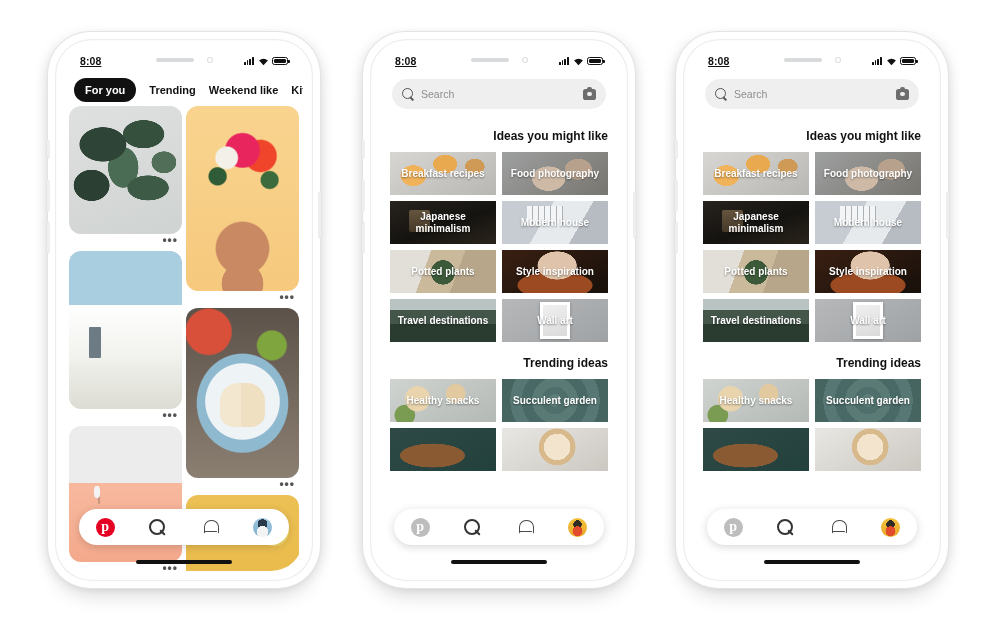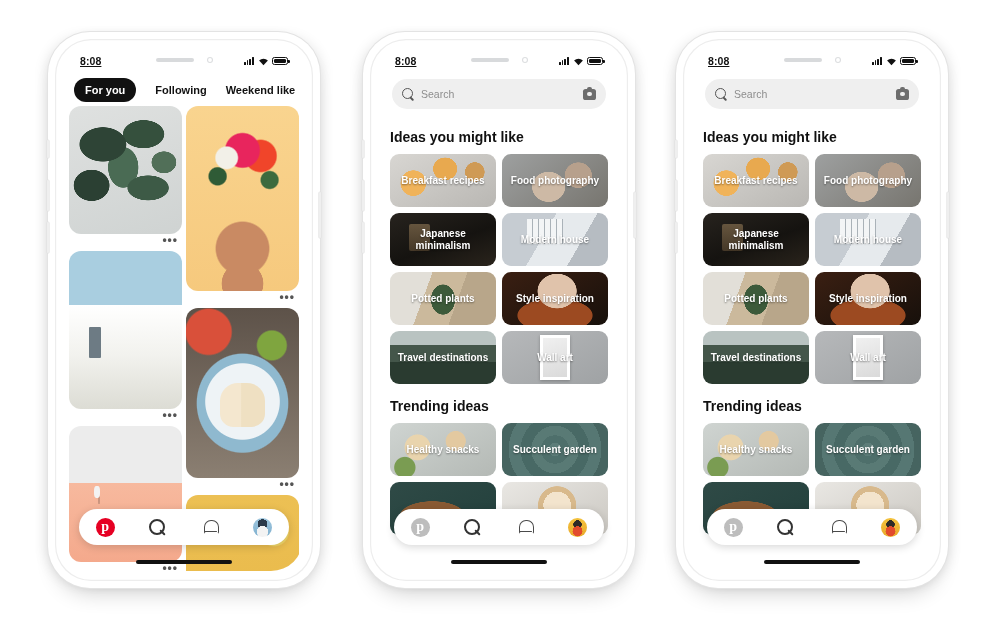--- a/index.html
+++ b/index.html
@@ -81,21 +81,21 @@
   .sig i:nth-child(3){ height: 6.2px; }
   .sig i:nth-child(4){ height: 8px; }
   .batt { width: 16px; height: 8px; border: 1.2px solid #111; border-radius: 2.4px; position: relative; padding: 1px; }
   .batt::after { content:""; position:absolute; right:-3px; top:2.2px; width:1.6px; height:3.2px;
                  background:#111; border-radius: 0 1px 1px 0; }
   .batt i { display:block; height:100%; background:#111; border-radius:1.2px; }
 
   
   .tabs {
     position: absolute; top: 26px; left: 0; right: 0; height: 30px;
-    display: flex; align-items: center; gap: 19px;
+    display: flex; align-items: center; gap: 13px;
     padding-left: 9px; z-index: 20; background: #fff;
     white-space: nowrap; overflow: hidden;
   }
   .tab { font-size: 11px; font-weight: 700; color: #111; }
   .tab.active {
     background: #111; color: #fff; border-radius: 16px;
     padding: 6px 11px; font-size: 11px;
   }
   .feed {
     position: absolute; top: 57px; left: 0; right: 0; bottom: 0;
@@ -179,30 +179,30 @@
   .s-placeholder { font-size: 10.5px; color: #8d8d8d; flex: 1; }
   .cam {
     width: 13px; height: 11px; background: #6d6d6d; border-radius: 2.6px; position: relative; flex:0 0 13px;
   }
   .cam::before { content:""; position:absolute; left:3.6px; top:-2px; width:5.6px; height:2.4px;
     background:#6d6d6d; border-radius:2px 2px 0 0; }
   .cam::after { content:""; position:absolute; left:4.3px; top:3.1px; width:4.4px; height:4.4px;
     border-radius:50%; background:#efefef; }
 
   .sec-title {
-    text-align: left; font-size: 14px; font-weight: 700; color: #111;
+    text-align: right; font-size: 12px; font-weight: 700; color: #111;
     margin: 14px 0 9px;
   }
   .ideas-body {
     position: absolute; top: 66px; left: 0; right: 0; bottom: 0;
     overflow: hidden; padding: 0 10px;
   }
   .grid { display: grid; grid-template-columns: 1fr 1fr; gap: 6px; }
   .card {
-    position: relative; height: 53px; border-radius: 9px; overflow: hidden;
+    position: relative; height: 43px; border-radius: 0; overflow: hidden;
     display: flex; align-items: center; justify-content: center;
   }
   .card .lbl {
     position: relative; z-index: 3; color: #fff; font-size: 10px; font-weight: 700;
     text-align: center; line-height: 12px; text-shadow: 0 1px 2px rgba(0,0,0,.45);
     padding: 0 4px;
   }
   .card .bg { position: absolute; inset: 0; }
 
   .bg-breakfast { background:
@@ -296,21 +296,21 @@
   <div id="phones">
       <div class="phone p1">
         <div class="btn-side btn-left-1"></div>
         <div class="btn-side btn-left-2"></div>
         <div class="btn-side btn-left-3"></div>
         <div class="btn-side btn-right-1"></div>
         <div class="bezel">
           <div class="screen">
             <div class="tabs">
               <div class="tab active">For you</div>
-              <div class="tab">Following</div>
+              <div class="tab">Trending</div>
               <div class="tab">Weekend like</div>
               <div class="tab">Kitche</div>
             </div>
             <div class="feed">
               <div class="col">
                 <div>
                   <div class="pin" style="height: 128px;">
                     <div class="img art-plant"></div>
                   </div>
                   <div class="dots">•••</div>

